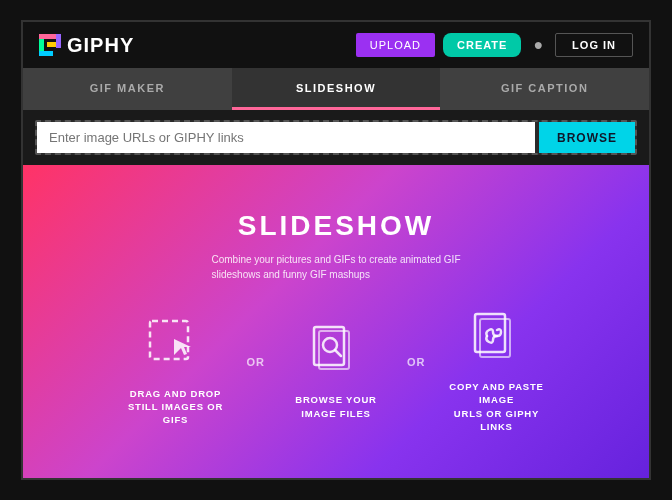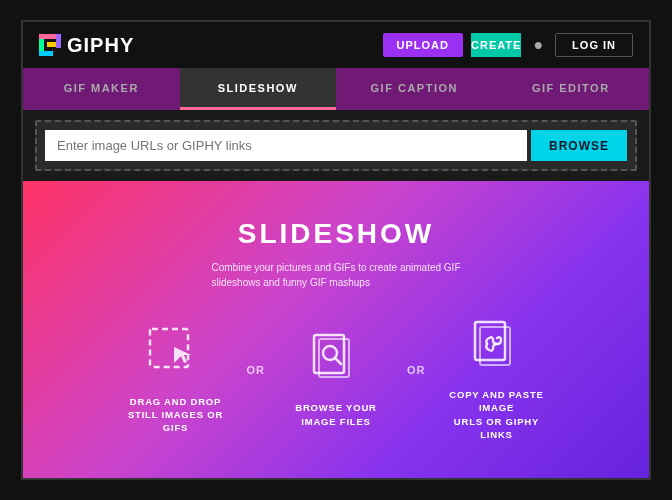--- a/index.html
+++ b/index.html
@@ -61,36 +61,36 @@
       align-items: center;
       gap: 8px;
     }
 
     .btn-upload {
       background: #9b30f2;
       color: #fff;
       border: none;
       padding: 6px 14px;
       font-size: 11px;
-      font-weight: 700;
+      font-weight: 400;
       letter-spacing: 1px;
       cursor: pointer;
       border-radius: 2px;
     }
 
     .btn-create {
       background: #00c9a7;
       color: #fff;
       border: none;
-      padding: 6px 0;
-      font-size: 11px;
-      font-weight: 700;
-      letter-spacing: 1px;
-      cursor: pointer;
-      border-radius: 0;
+      padding: 6px 14px;
+      font-size: 11px;
+      font-weight: 700;
+      letter-spacing: 1px;
+      cursor: pointer;
+      border-radius: 8px;
     }
 
     .user-icon-wrap {
       color: #aaa;
       font-size: 16px;
       padding: 4px;
       cursor: pointer;
     }
 
     .btn-login {
@@ -100,21 +100,21 @@
       padding: 5px 16px;
       font-size: 11px;
       font-weight: 700;
       letter-spacing: 1px;
       cursor: pointer;
       border-radius: 2px;
     }
 
     
     .tabs {
-      background: #701a75;
+      background: #404040;
       height: 42px;
       display: flex;
       flex-shrink: 0;
     }
 
     .tab {
       flex: 1;
       display: flex;
       align-items: center;
       justify-content: center;
@@ -131,21 +131,21 @@
       color: #fff;
       background: #333;
       border-bottom: 3px solid #ff6699;
     }
 
     
     .url-bar-wrapper {
       background: #2a2a2a;
       border: 2px dashed #555;
       margin: 10px 12px;
-      padding: 8px;
+      padding: 0;
       display: flex;
       gap: 4px;
       flex-shrink: 0;
       border-radius: 2px;
     }
 
     .url-input {
       flex: 1;
       background: #fff;
       border: none;
@@ -261,23 +261,20 @@
   <div class="tabs">
     <div class="tab">
       <span>GIF MAKER</span>
     </div>
     <div class="tab active">
       <span>SLIDESHOW</span>
     </div>
     <div class="tab">
       <span>GIF CAPTION</span>
     </div>
-    <div class="tab">
-      <span>GIF EDITOR</span>
-    </div>
   </div>
 
   <div class="url-bar-wrapper">
     <input class="url-input" type="text" placeholder="Enter image URLs or GIPHY links" style="">
     <button class="btn-browse">BROWSE</button>
   </div>
 
   <div class="main-content">
     <div class="main-title">SLIDESHOW</div>
     <div class="main-subtitle">Combine your pictures and GIFs to create animated GIF<br>slideshows and funny GIF mashups</div>

